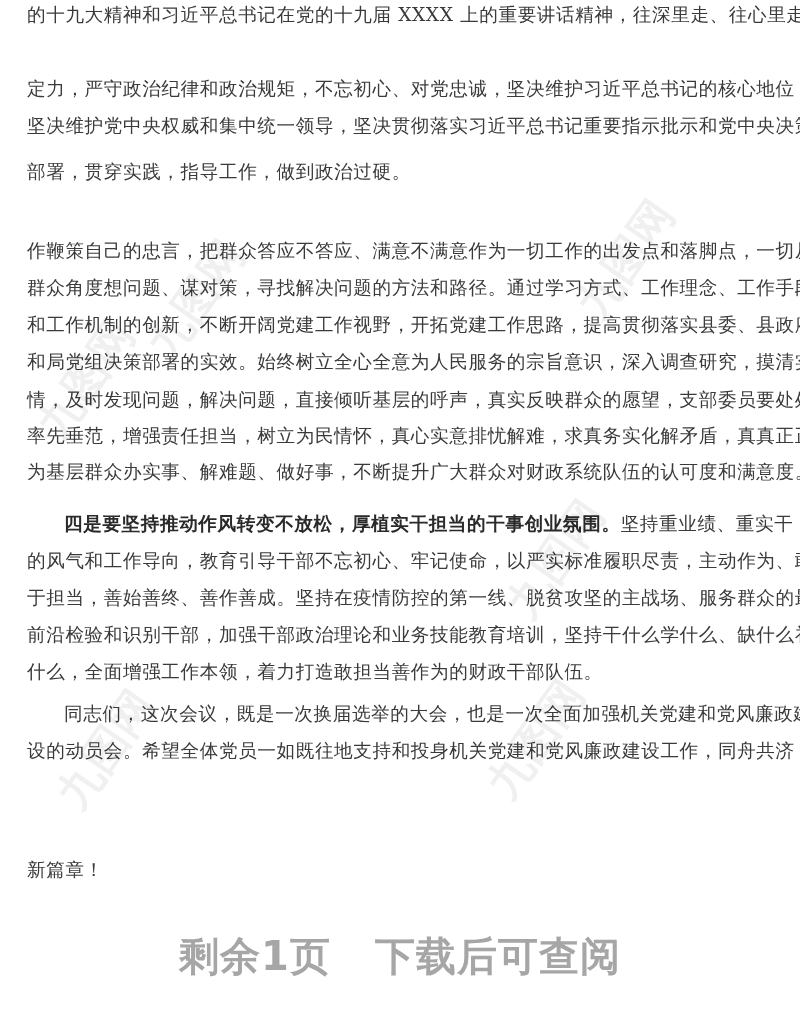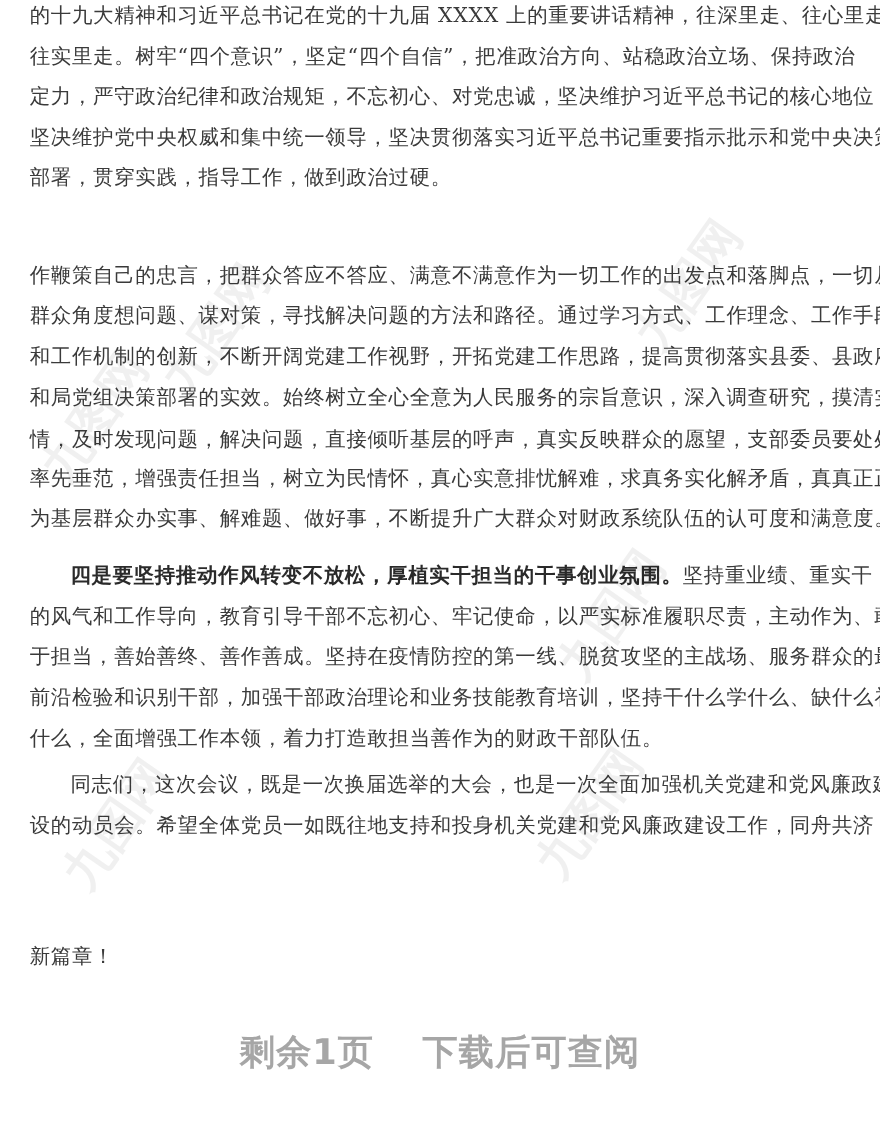--- a/index.html
+++ b/index.html
@@ -46,21 +46,21 @@
     }
     .footer {
       position: absolute;
       left: 0;
       top: 928px;
       width: 800px;
       height: 56px;
       text-align: center;
       font-family: "DejaVu Sans", "Liberation Sans", sans-serif;
       font-weight: bold;
-      font-size: 32px;
+      font-size: 40px;
       line-height: 56px;
       color: #a6a6a6;
       letter-spacing: 1px;
     }
     .footer .gap {
       display: inline-block;
       width: 44px;
     }
     .watermark {
       position: absolute;
@@ -72,24 +72,23 @@
       white-space: nowrap;
       pointer-events: none;
     }
   </style>
 </head>
 <body>
 
 <div class="page">
 
   <div class="line" style="top:0px;">的十九大精神和习近平总书记在党的十九届 XXXX 上的重要讲话精神，往深里走、往心里走、</div>
-  <div class="line" style="top:37px;">往实里走。树牢“四个意识”，坚定“四个自信”，把准政治方向、站稳政治立场、保持政治</div>
   <div class="line" style="top:74px;">定力，严守政治纪律和政治规矩，不忘初心、对党忠诚，坚决维护习近平总书记的核心地位，</div>
   <div class="line" style="top:111px;">坚决维护党中央权威和集中统一领导，坚决贯彻落实习近平总书记重要指示批示和党中央决策</div>
-  <div class="line last" style="top:147px;">部署，贯穿实践，指导工作，做到政治过硬。</div>
+  <div class="line last" style="top:157px;">部署，贯穿实践，指导工作，做到政治过硬。</div>
 
   <div class="line" style="top:236px;">作鞭策自己的忠言，把群众答应不答应、满意不满意作为一切工作的出发点和落脚点，一切从</div>
   <div class="line" style="top:273px;">群众角度想问题、谋对策，寻找解决问题的方法和路径。通过学习方式、工作理念、工作手段</div>
   <div class="line" style="top:310px;">和工作机制的创新，不断开阔党建工作视野，开拓党建工作思路，提高贯彻落实县委、县政府</div>
   <div class="line" style="top:347px;">和局党组决策部署的实效。始终树立全心全意为人民服务的宗旨意识，深入调查研究，摸清实</div>
   <div class="line" style="top:385px;">情，及时发现问题，解决问题，直接倾听基层的呼声，真实反映群众的愿望，支部委员要处处</div>
   <div class="line" style="top:421px;">率先垂范，增强责任担当，树立为民情怀，真心实意排忧解难，求真务实化解矛盾，真真正正</div>
   <div class="line" style="top:457px;">为基层群众办实事、解难题、做好事，不断提升广大群众对财政系统队伍的认可度和满意度。</div>
 
   <div class="line indent" style="top:509px;">

